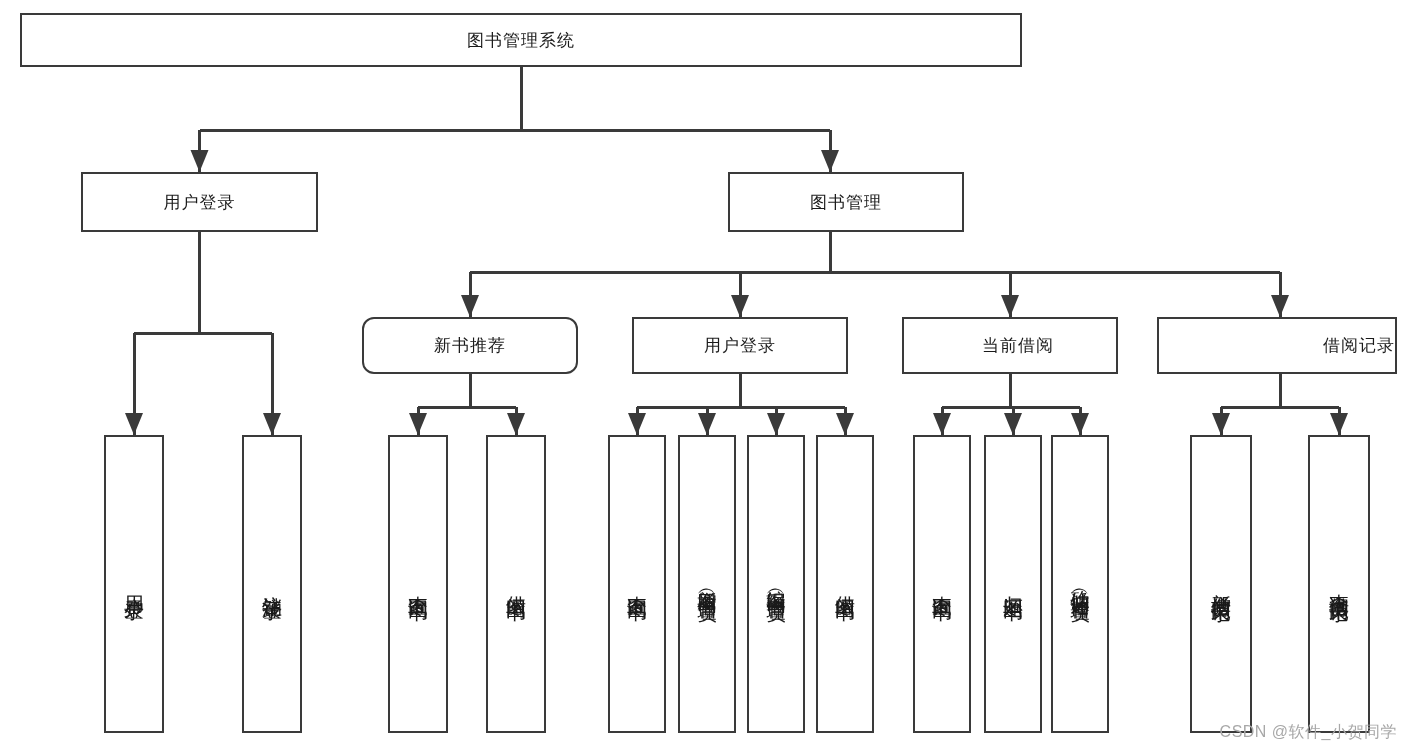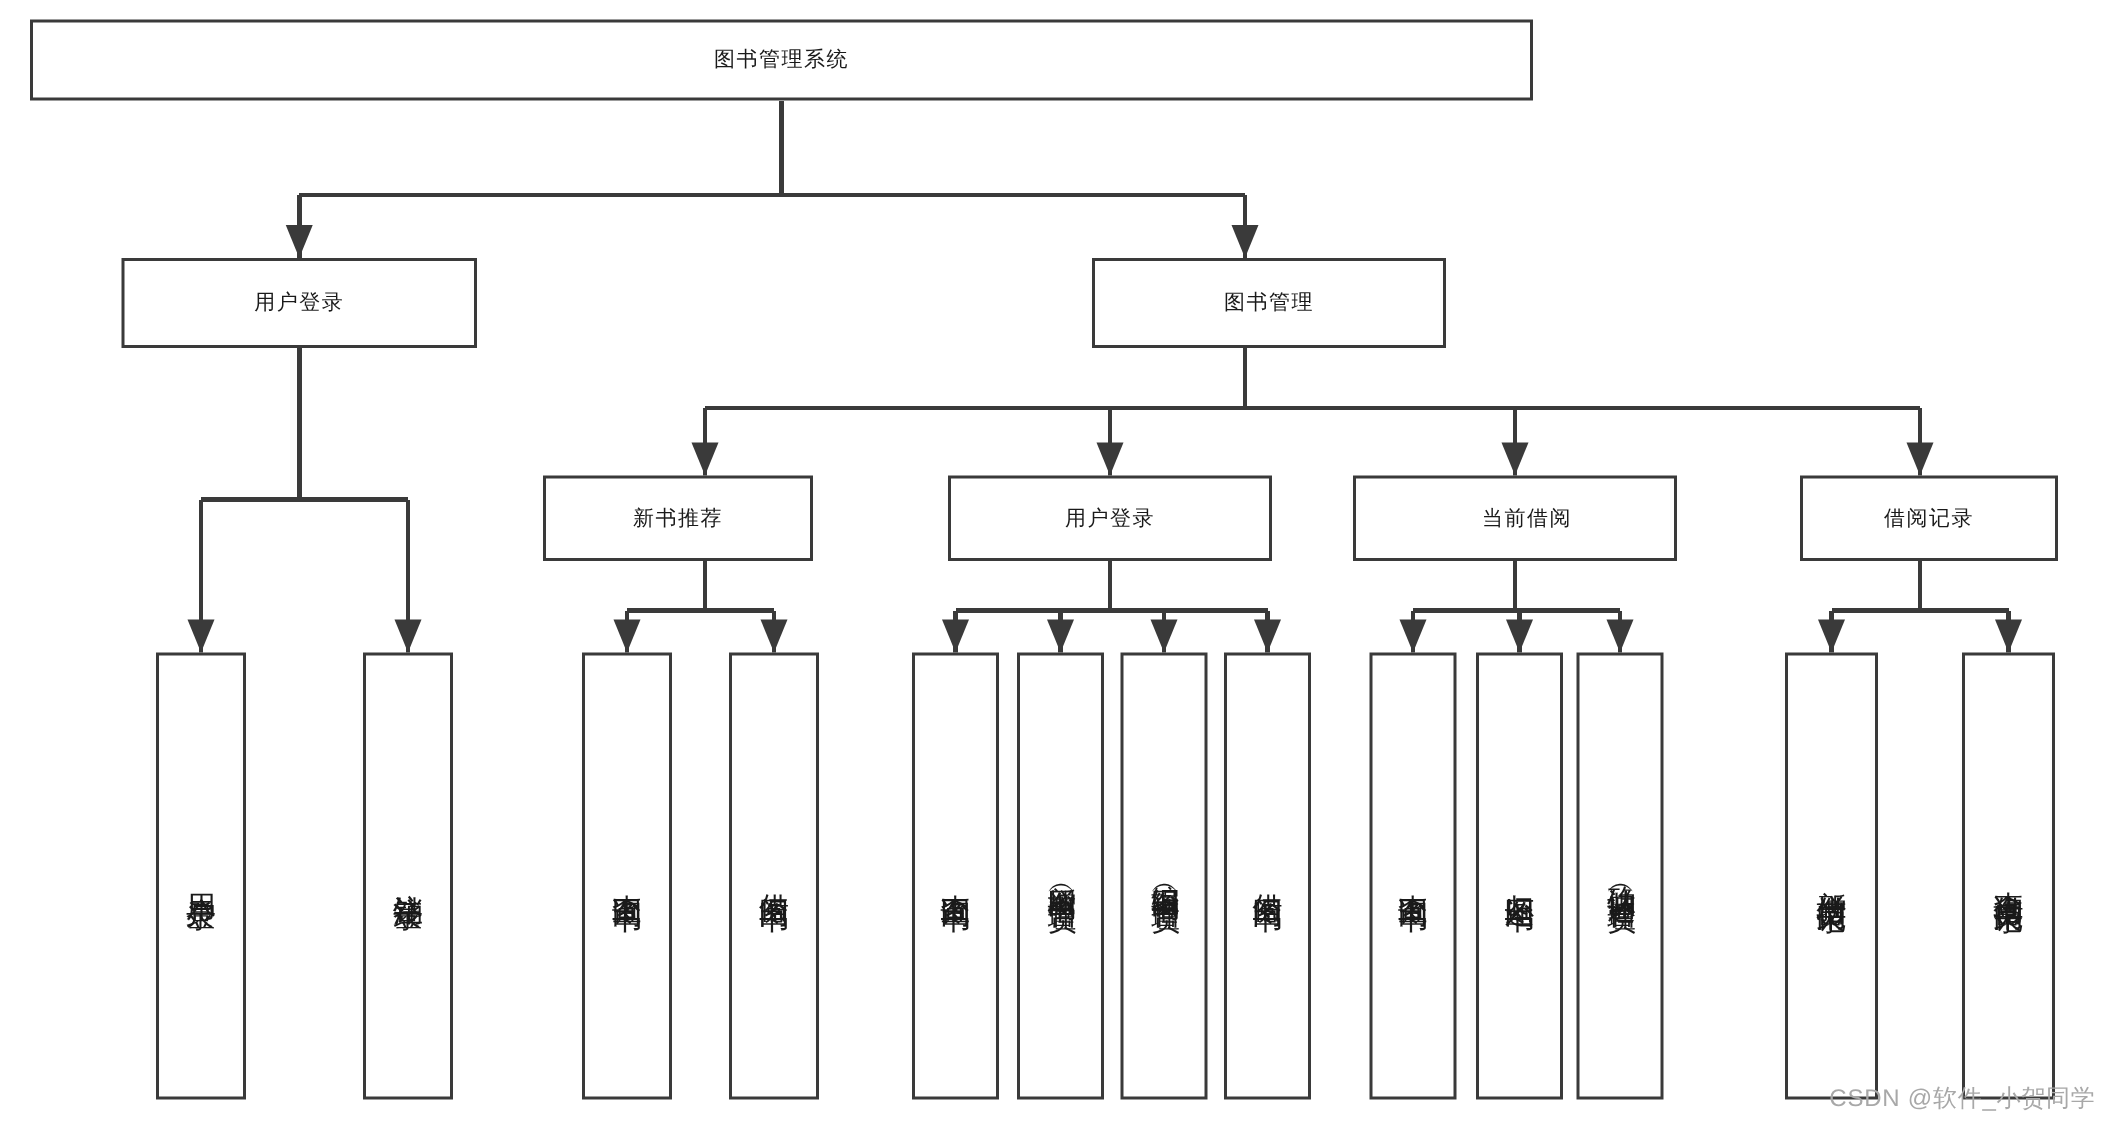--- a/index.html
+++ b/index.html
@@ -30,21 +30,21 @@
     position: absolute;
     box-sizing: border-box;
     background: #ffffff;
     border: 2px solid #3a3a3a;
     display: flex;
     align-items: center;
     justify-content: center;
     color: #1a1a1a;
   }
   .node.horiz {
-    font-size: 14px;
+    font-size: 17px;
     letter-spacing: 1px;
   }
   .node.vert {
     writing-mode: vertical-rl;
     text-orientation: upright;
     font-size: 20px;
     line-height: 1.05;
     letter-spacing: 2px;
     align-items: center;
     justify-content: center;
@@ -138,30 +138,30 @@
     <span class="node-text">图书管理系统</span>
   </div>
 
   <div class="node horiz" style="left: 81px; top: 172px; width: 237px; height: 60px;">
     <span class="node-text">用户登录</span>
   </div>
   <div class="node horiz" style="left: 728px; top: 172px; width: 236px; height: 60px;">
     <span class="node-text">图书管理</span>
   </div>
 
-  <div class="node horiz" style="left: 362px; top: 317px; width: 180px; height: 57px;">
+  <div class="node horiz" style="left: 362px; top: 317px; width: 216px; height: 57px; border-radius: 12px;">
     <span class="node-text">新书推荐</span>
   </div>
   <div class="node horiz" style="left: 632px; top: 317px; width: 216px; height: 57px;">
     <span class="node-text">用户登录</span>
   </div>
   <div class="node horiz" style="left: 902px; top: 317px; width: 216px; height: 57px; padding-left: 16px;">
     <span class="node-text">当前借阅</span>
   </div>
-  <div class="node horiz" style="left: 1200px; top: 317px; width: 172px; height: 57px;">
+  <div class="node horiz" style="left: 1157px; top: 317px; width: 240px; height: 57px; justify-content: flex-end;">
     <span class="node-text">借阅记录</span>
   </div>
 
   <div class="node vert" style="left: 104px; top: 435px; width: 60px; height: 298px;">
     <span class="node-text">用户登录</span>
   </div>
   <div class="node vert" style="left: 242px; top: 435px; width: 60px; height: 298px;">
     <span class="node-text">注销登录</span>
   </div>
 

